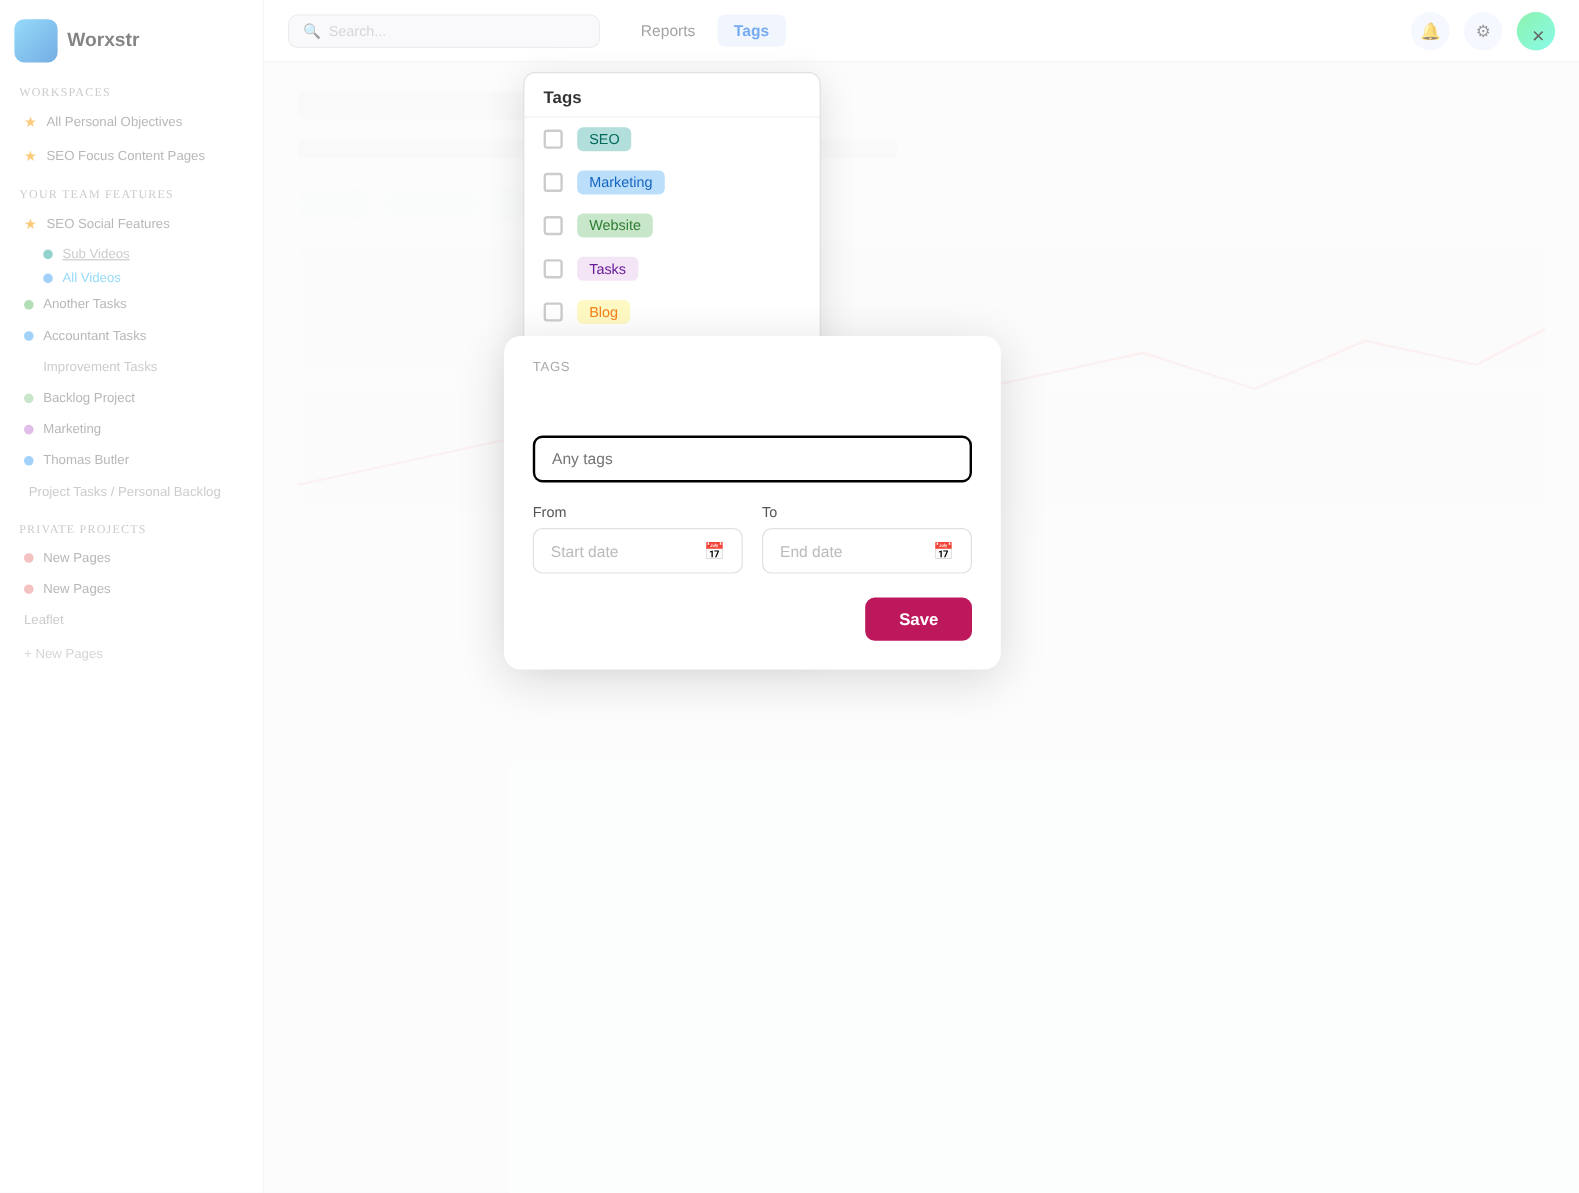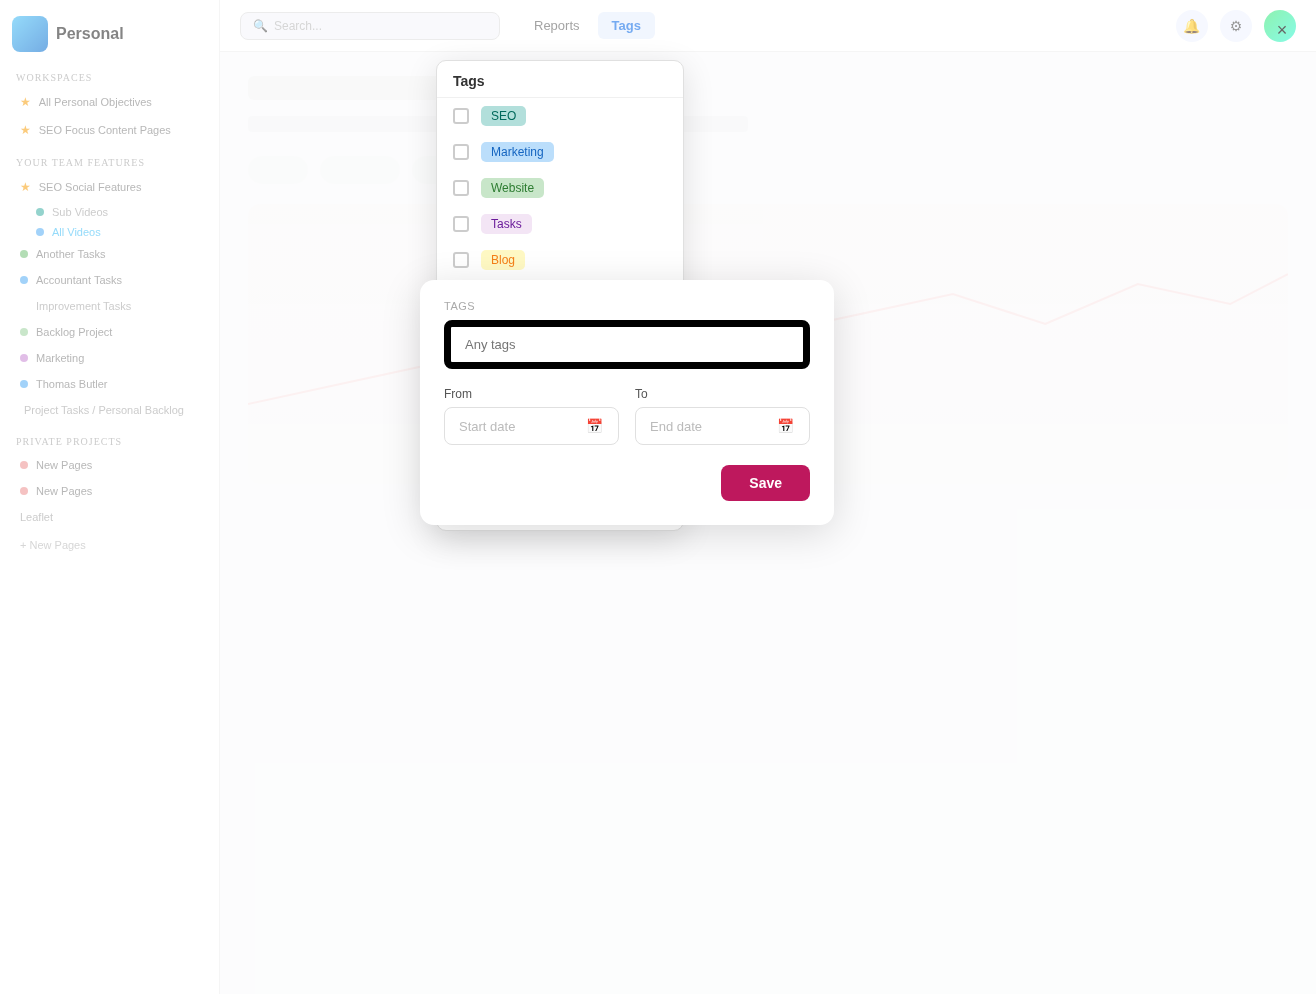--- a/index.html
+++ b/index.html
@@ -173,25 +173,26 @@
       box-shadow: 0 8px 40px rgba(0,0,0,0.14);
       z-index: 20;
       padding: 20px 24px 24px;
     }
     .filter-modal-section-label {
       font-size: 11px; color: #aaa; margin-bottom: 8px;
       text-transform: uppercase; letter-spacing: 0.5px;
     }
     .tags-input-field {
       width: 100%;
-      border: 7px solid #000000;
+      border: 2px solid #000000;
       border-radius: 8px;
       padding: 10px 14px;
       font-size: 13px; color: #be185d;
       margin-bottom: 18px;
+      margin-top: 43px;
     }
     .date-row {
       display: flex; gap: 16px; margin-bottom: 20px;
     }
     .date-group { flex: 1; }
     .date-label {
       font-size: 12px; color: #555; margin-bottom: 6px; font-weight: 500;
     }
     .date-input {
       width: 100%;
@@ -215,39 +216,39 @@
       font-size: 14px; font-weight: 600;
       cursor: pointer;
     }
   </style>
 </head>
 <body>
 
 <div class="sidebar">
   <div class="sidebar-logo">
     <div class="sidebar-logo-icon"></div>
-    <span class="sidebar-logo-text">Personal</span>
+    <span class="sidebar-logo-text">Worxstr</span>
   </div>
   <div class="sidebar-section-label">Workspaces</div>
   <div class="sidebar-item">
     <span class="sidebar-item-star">★</span>
     <span style="font-size:11px;color:#888;">All Personal Objectives</span>
   </div>
   <div class="sidebar-item">
     <span class="sidebar-item-star">★</span>
     <span style="font-size:11px;color:#888;">SEO Focus Content Pages</span>
   </div>
   <div class="sidebar-section-label">Your Team Features</div>
   <div class="sidebar-item">
     <span class="sidebar-item-star">★</span>
     <span style="font-size:11px;color:#888;">SEO Social Features</span>
   </div>
   <div class="sidebar-sub-item">
     <div class="sidebar-item-dot" style="background:#4db6ac;"></div>
-    <span style="font-size:11px;color:#aaa;">Sub Videos</span>
+    <span style="font-size:11px;color:#aaa;text-decoration:underline;">Sub Videos</span>
   </div>
   <div class="sidebar-sub-item">
     <div class="sidebar-item-dot" style="background:#64b5f6;"></div>
     <span style="font-size:11px;color:#4fc3f7;">All Videos</span>
   </div>
   <div class="sidebar-item">
     <div class="sidebar-item-dot" style="background:#81c784;"></div>
     <span style="font-size:11px;color:#888;">Another Tasks</span>
   </div>
   <div class="sidebar-item">

